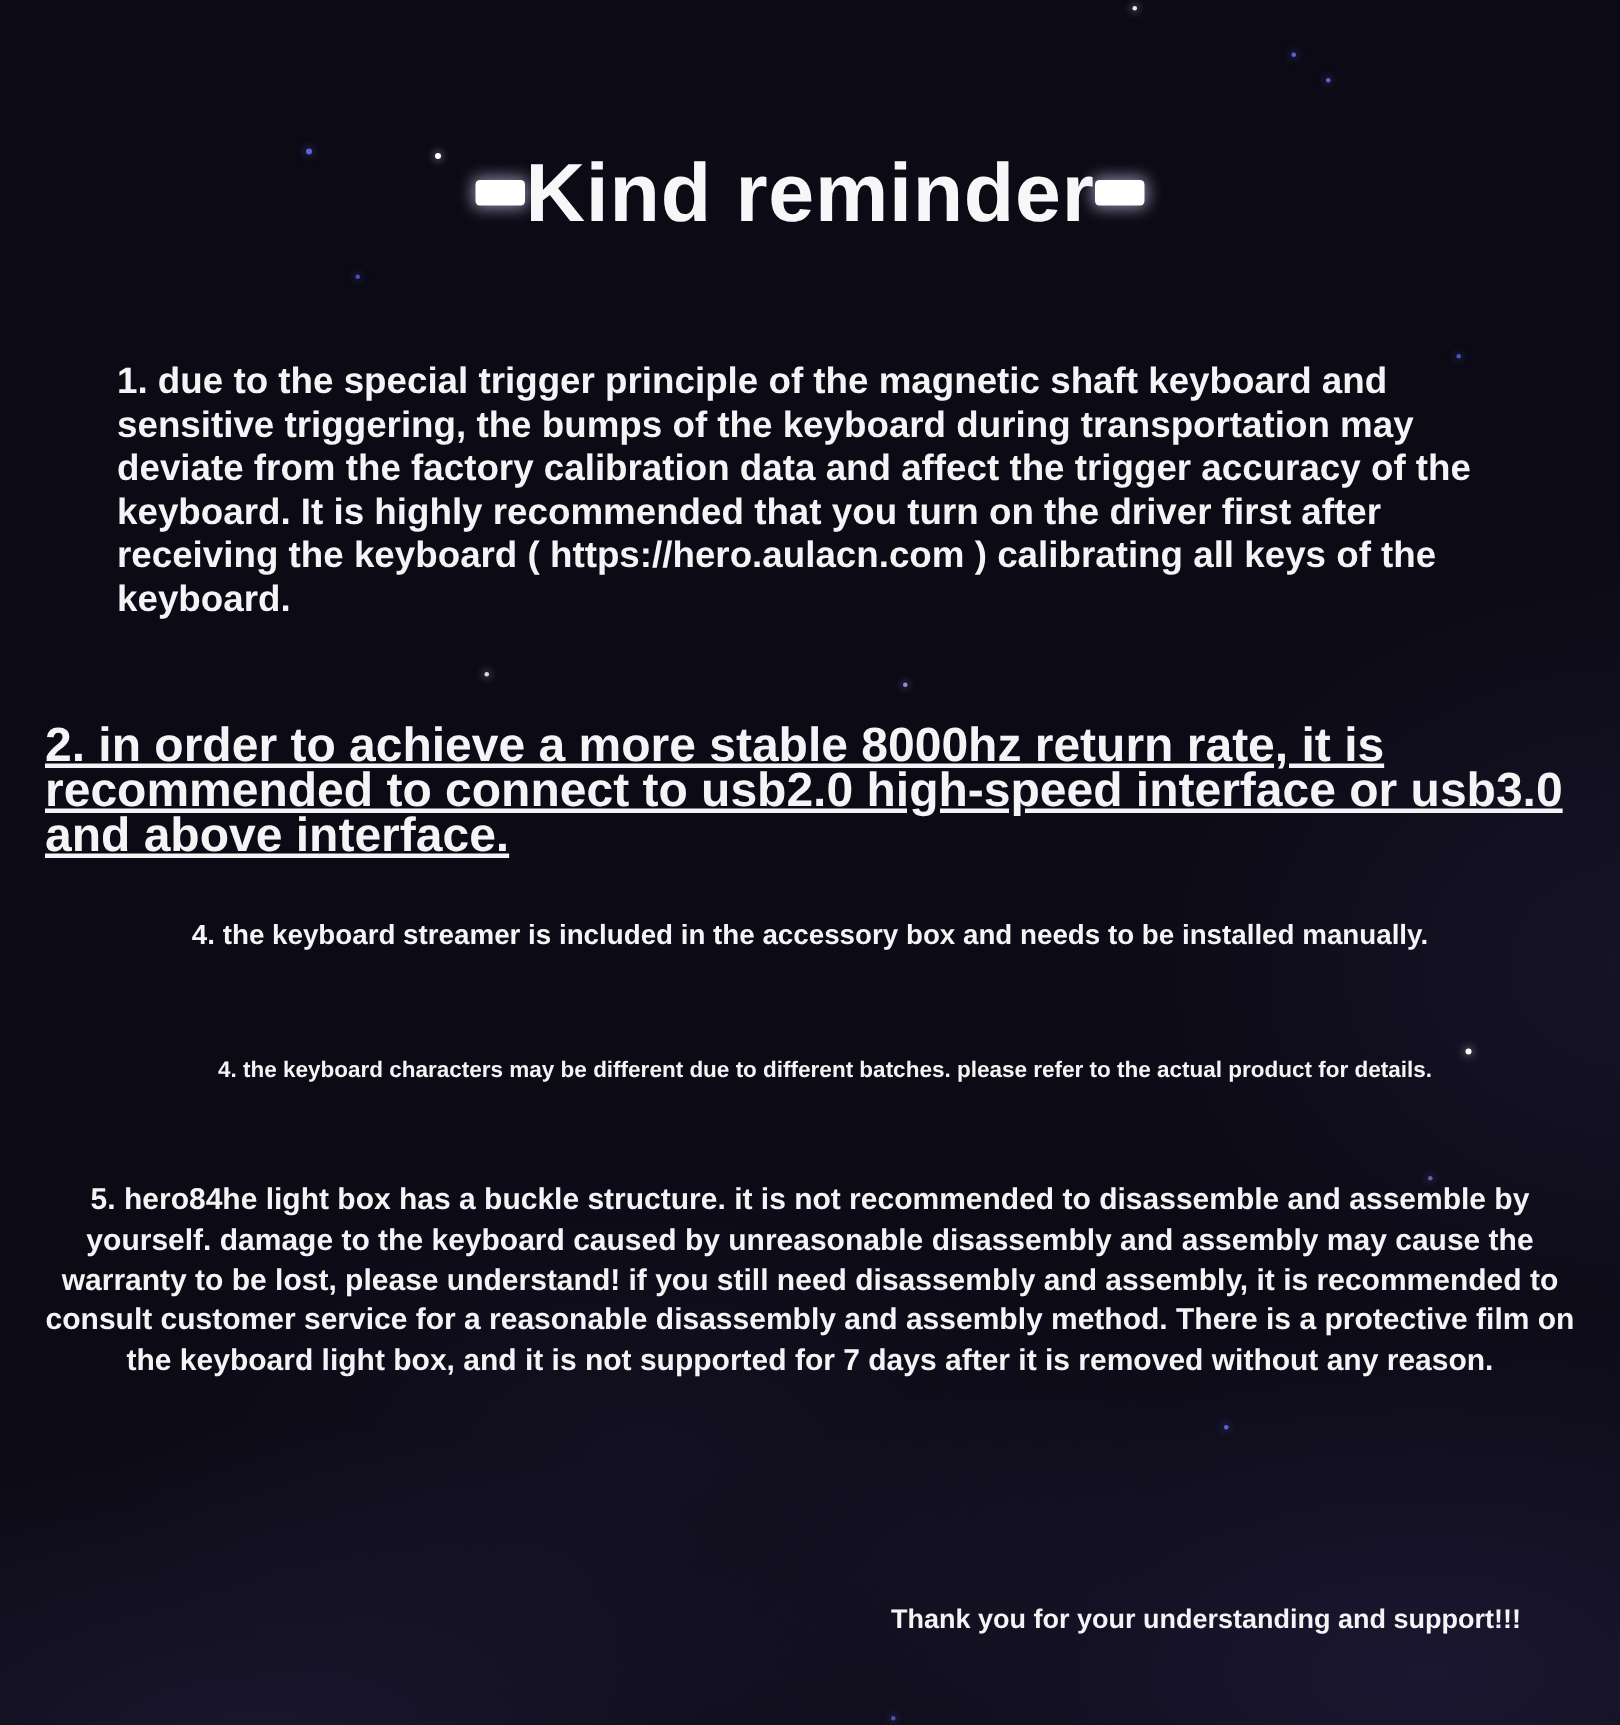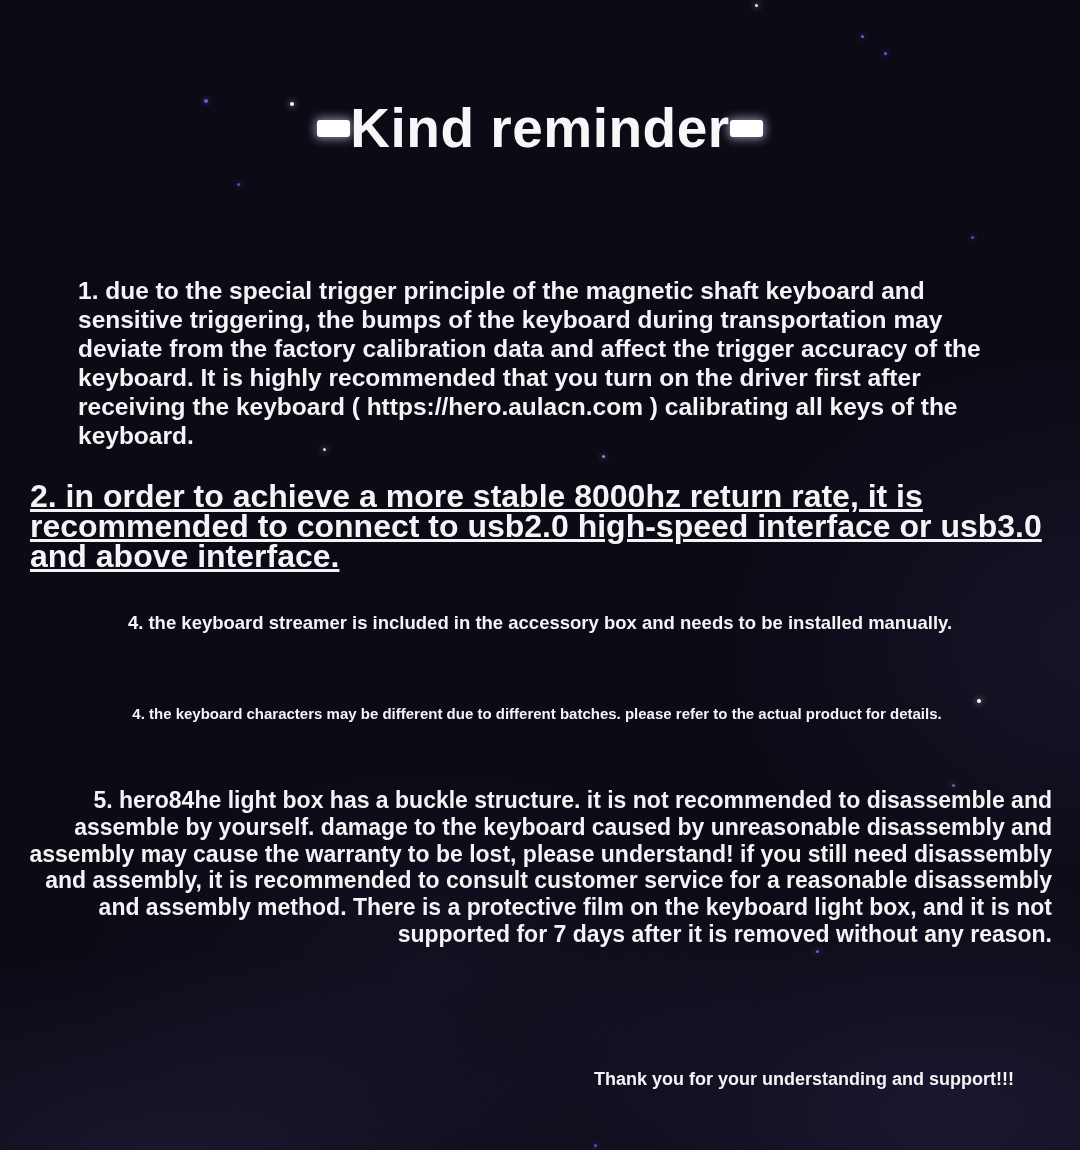--- a/index.html
+++ b/index.html
@@ -46,37 +46,37 @@
     width: 33px;
     height: 17px;
     border-radius: 3px;
     background: #ffffff;
     box-shadow: 0 0 10px 2px rgba(215, 220, 255, 0.6);
   }
 
   .reminder { margin: 0; position: absolute; }
   .r1 {
     top: 240px; left: 78px; width: 942px;
-    font-size: 24.5px; line-height: 29px; text-align: left; margin-top: 36px;
+    font-size: 24.5px; line-height: 29px; text-align: left;
   }
   .r2 {
     top: 481px; left: 30px; width: 1020px;
     font-size: 32px; line-height: 30px; text-align: left; text-decoration: underline;
   }
   .r3 {
     top: 612px; left: 40px; width: 1000px;
     font-size: 18.5px; line-height: 22px; text-align: center;
   }
   .r4 {
-    top: 704px; left: 27px; width: 1020px;
+    top: 704px; left: 40px; width: 1020px;
     font-size: 15px; line-height: 19px; text-align: center;
   }
   .r5 {
     top: 787px; left: 28px; width: 1024px;
-    font-size: 23px; line-height: 26.8px; text-align: right;
+    font-size: 20px; line-height: 26.8px; text-align: center;
   }
   .footer-note {
     margin: 16px;
     position: absolute;
     top: 1052px; right: 50px;
     font-size: 18px; line-height: 22px;
     text-align: right;
   }
 </style>
 </head>

